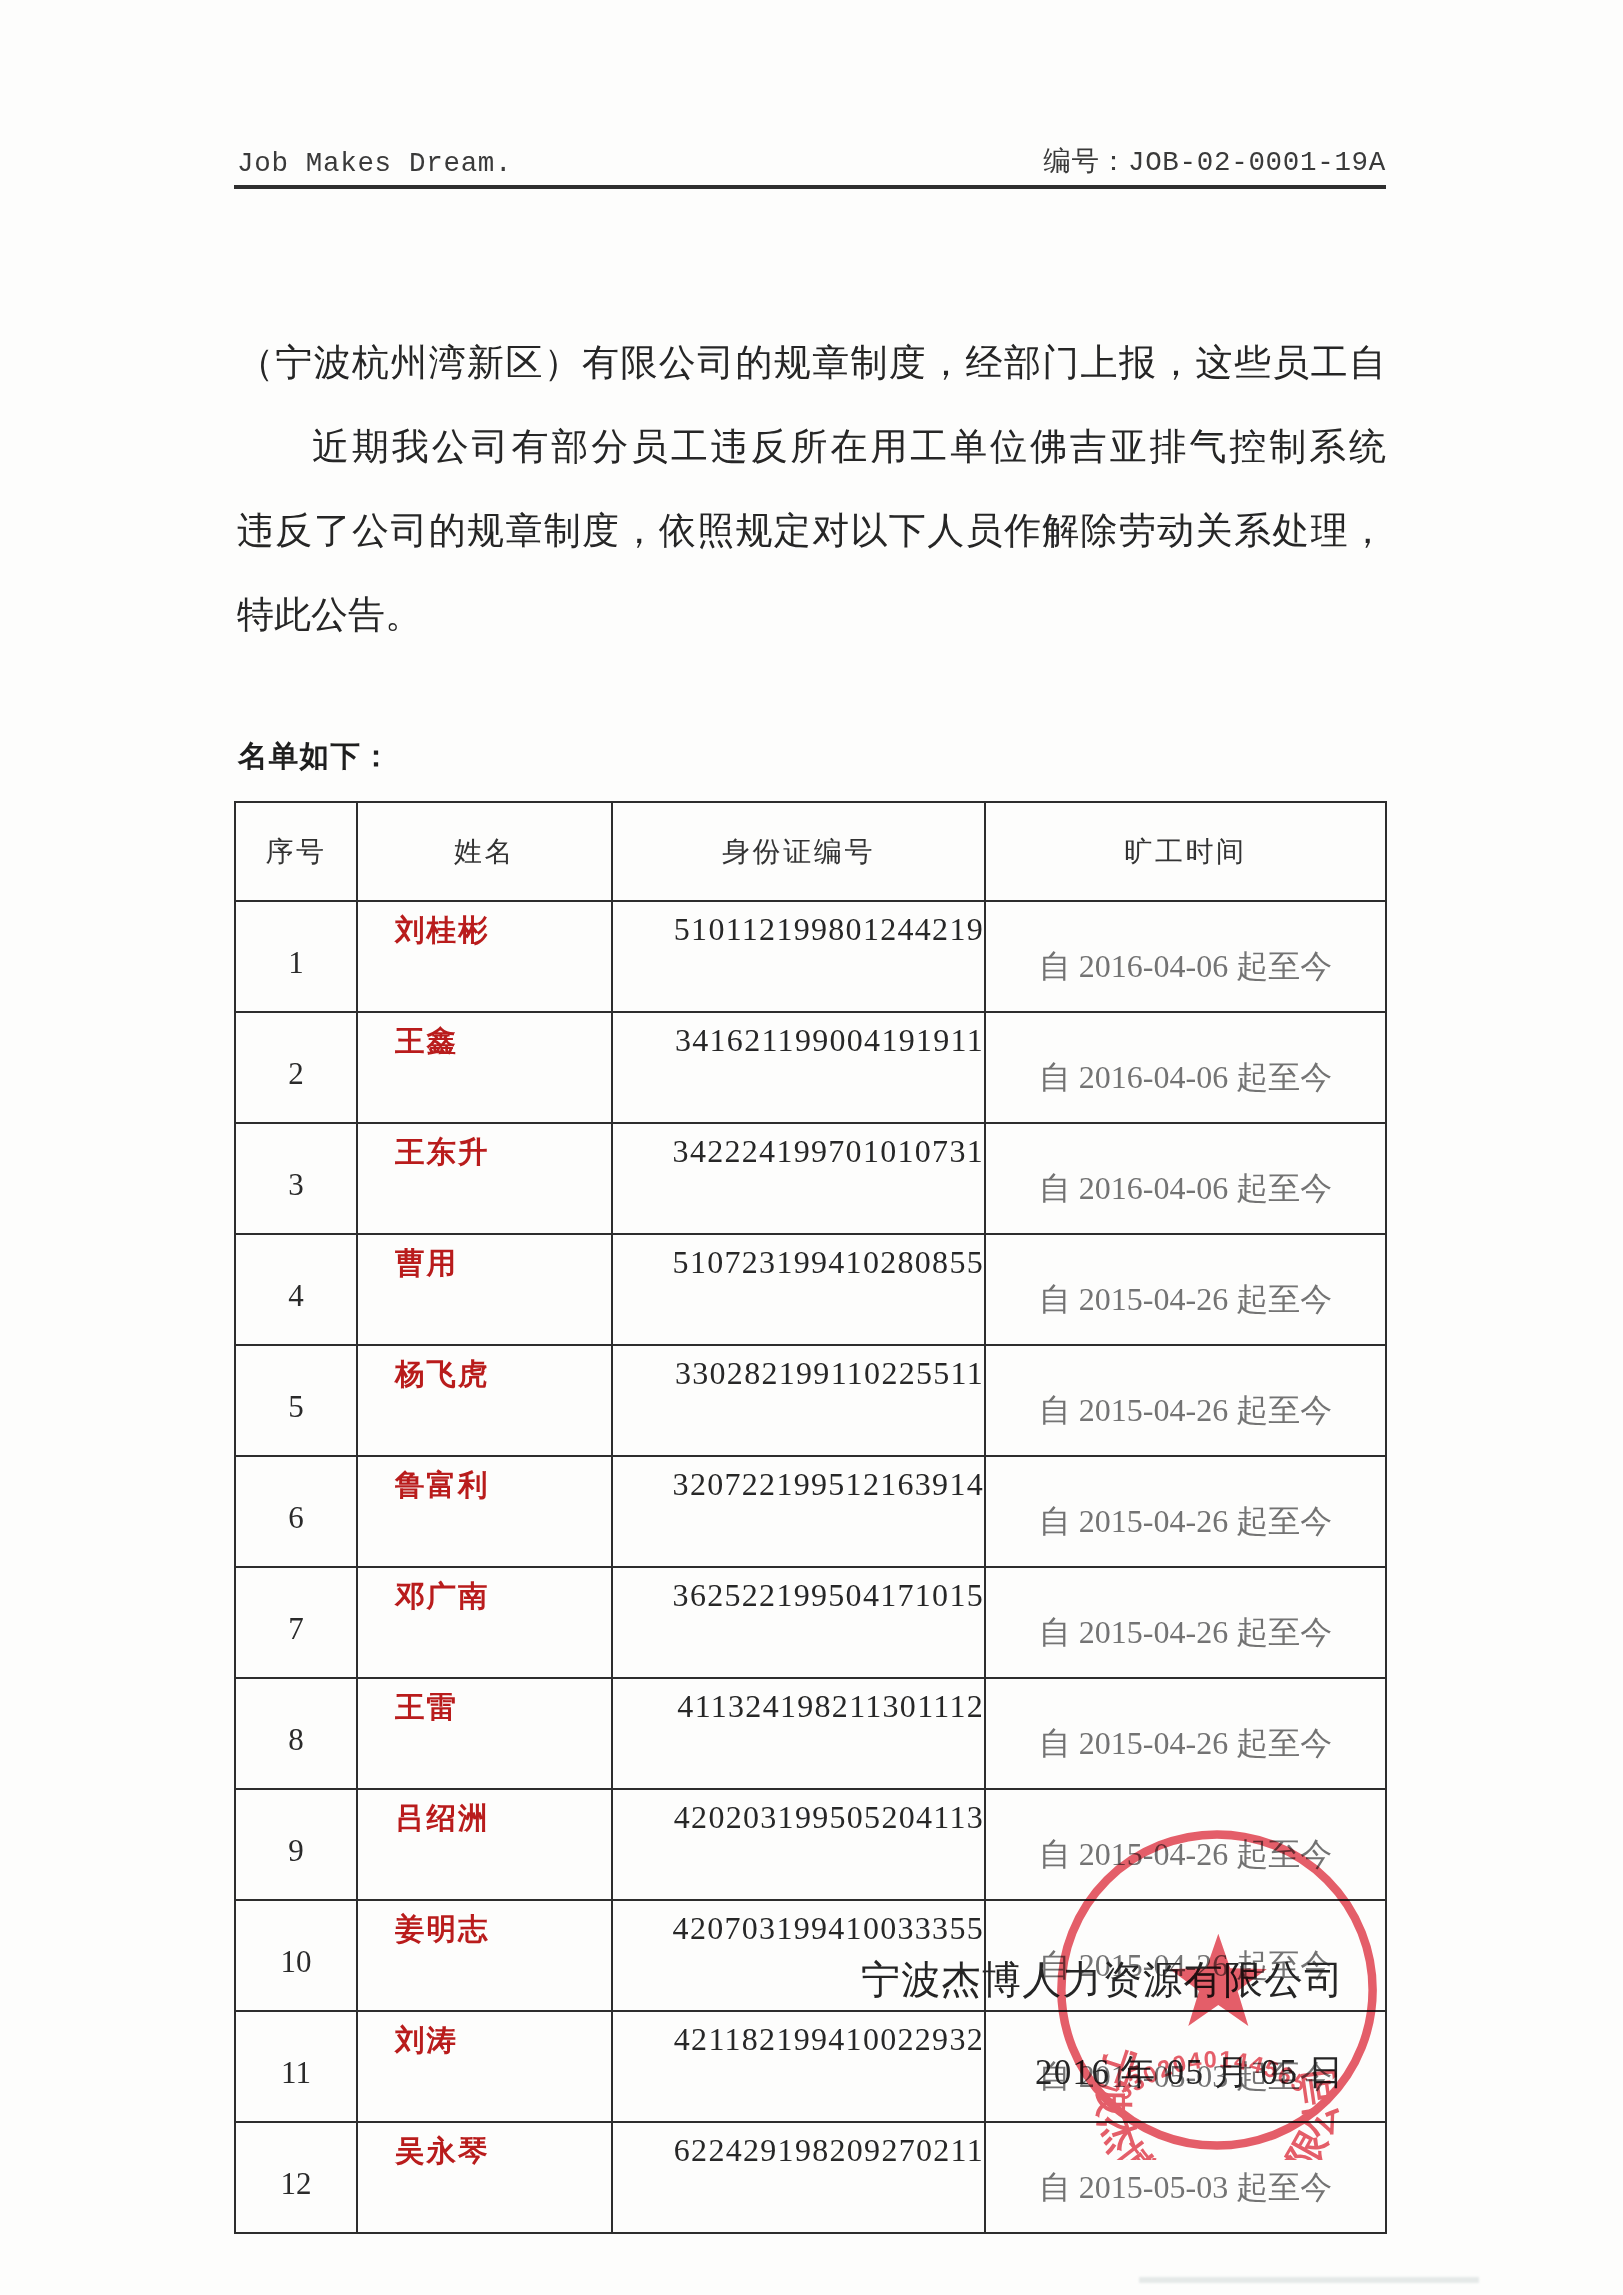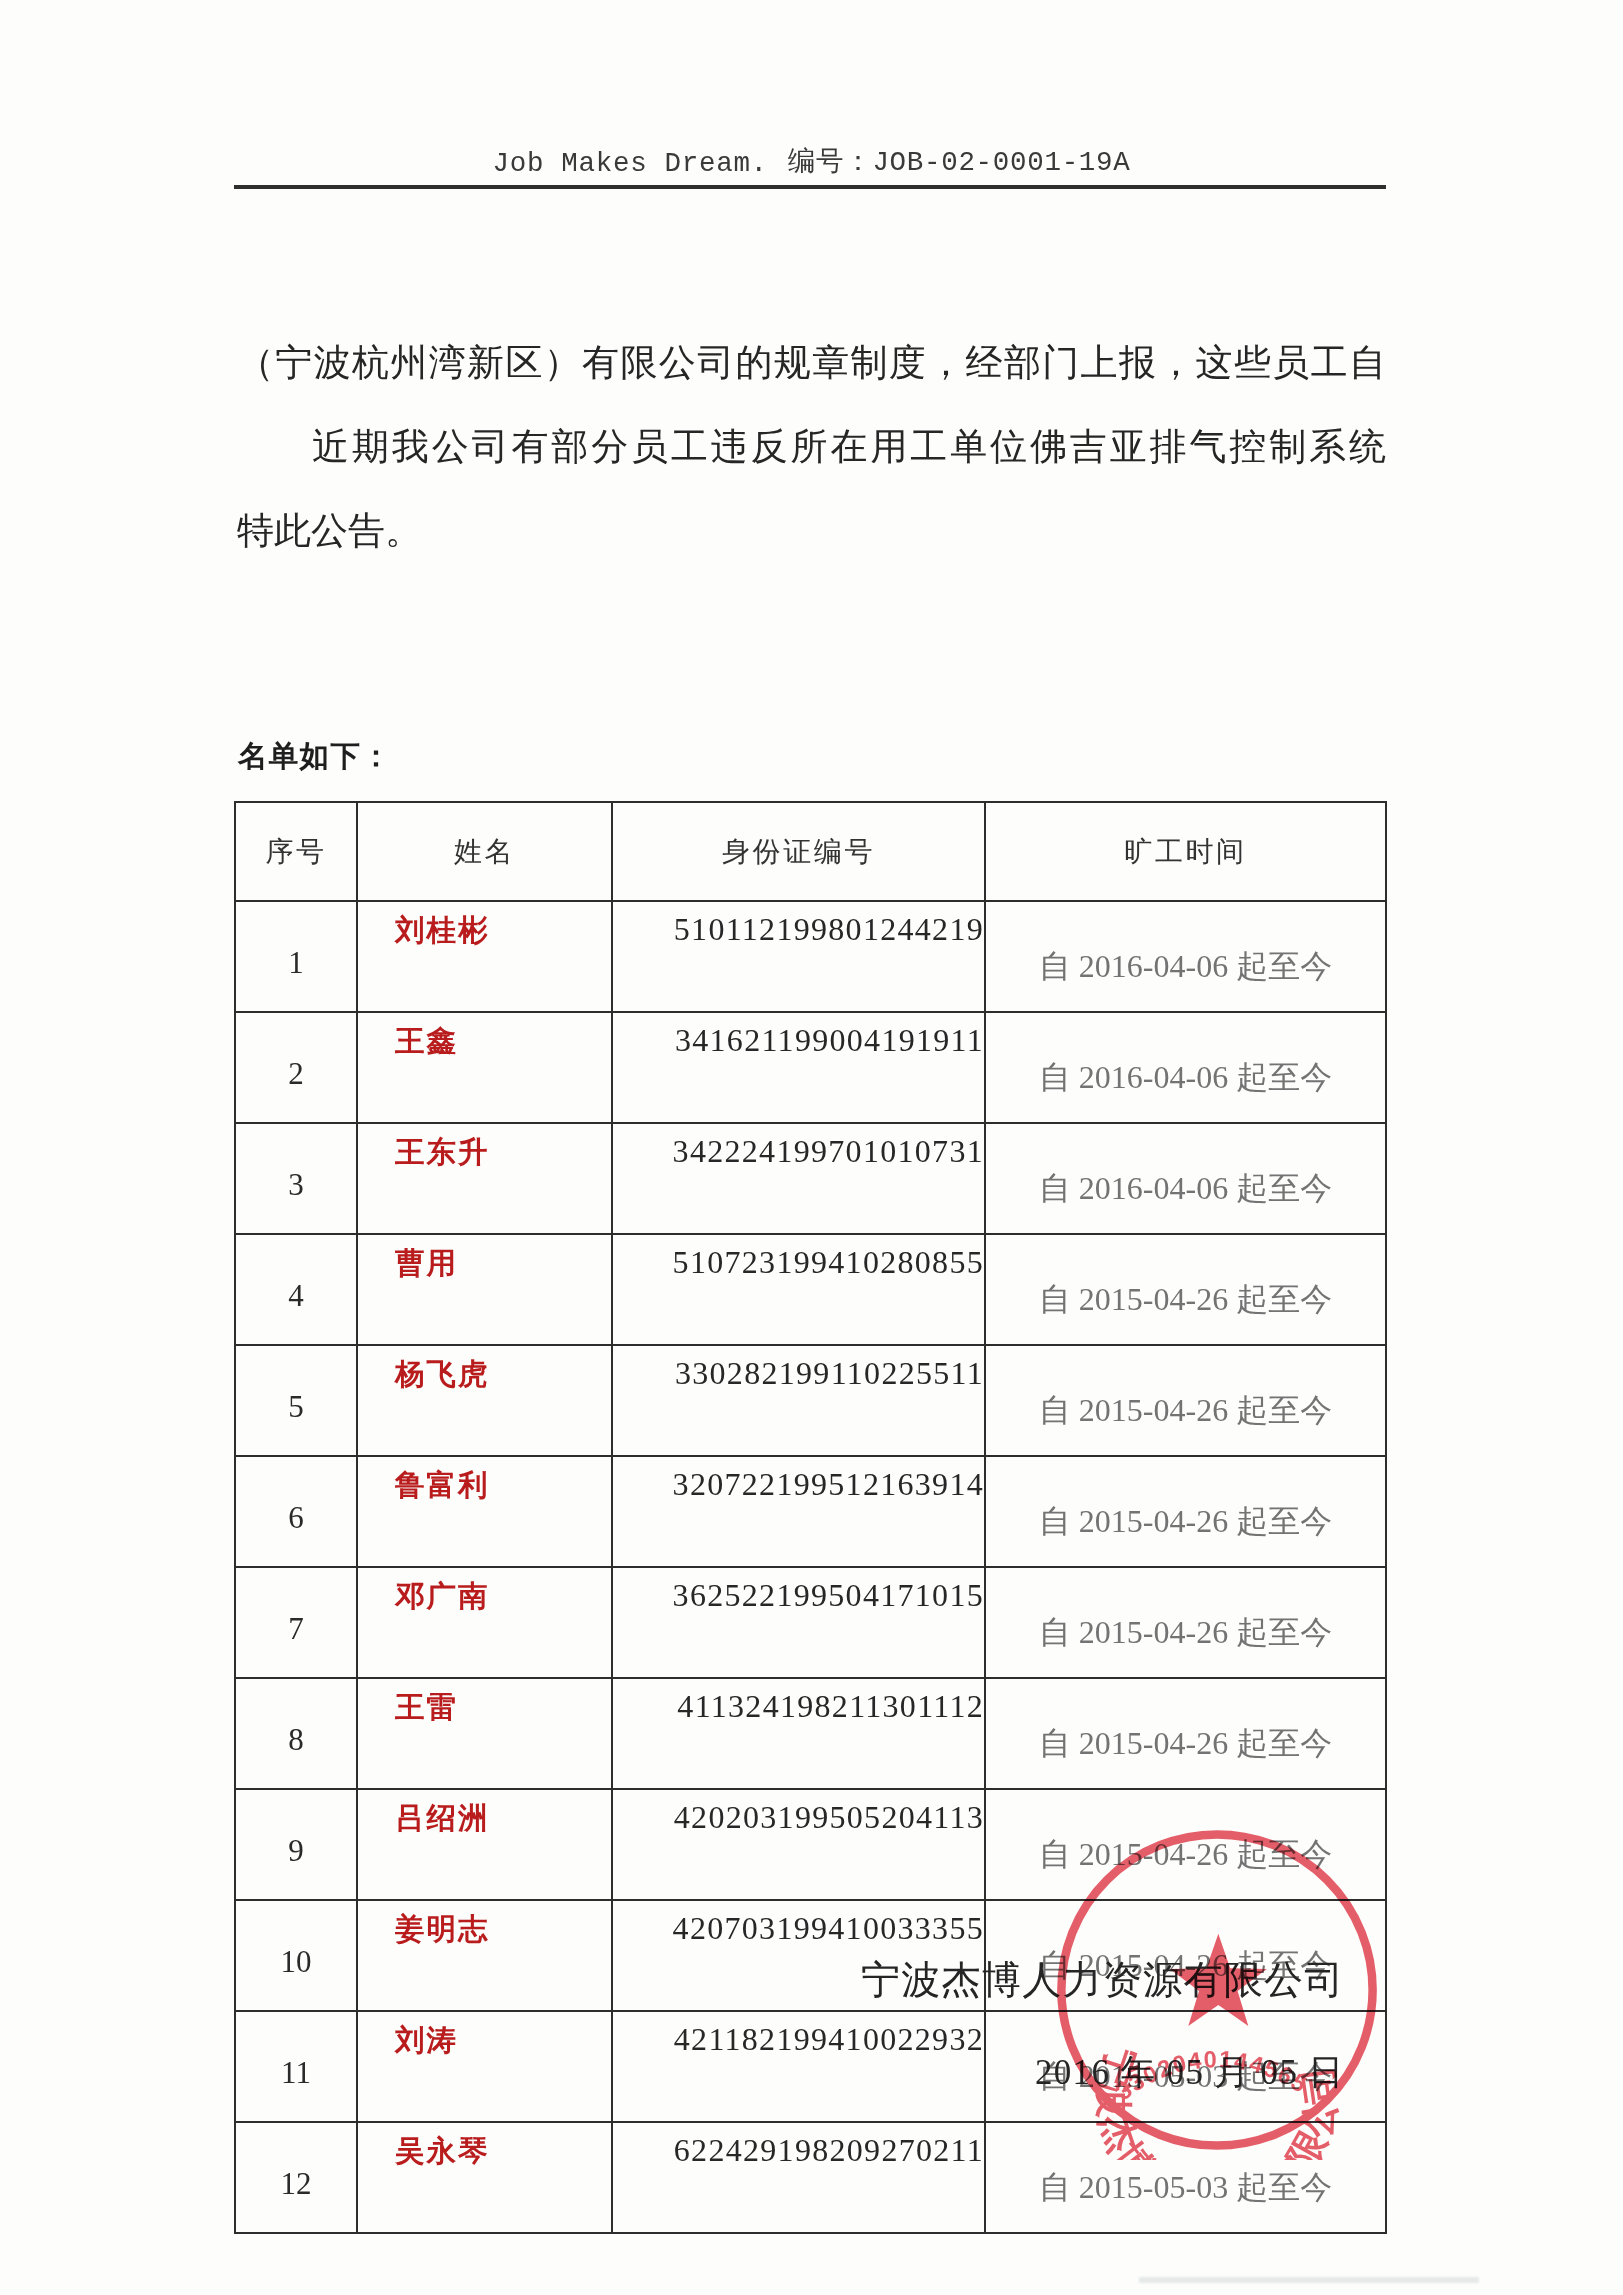--- a/index.html
+++ b/index.html
@@ -7,21 +7,21 @@
     position:relative;
     width:1623px;height:2295px;
     background:#fdfdfc;
     overflow:hidden;
     font-family:"Liberation Serif","DejaVu Serif",serif;
     color:#262626;
   }
   
   .header-row{
     position:absolute;left:237px;top:143px;width:1149px;
-    display:flex;justify-content:center;align-items:flex-end;
+    display:flex;justify-content:space-between;align-items:flex-end;
     font-family:"Liberation Mono","DejaVu Sans Mono",monospace;
     font-size:27.5px;letter-spacing:0.7px;color:#3a3a3a;gap:20px;
   }
   .header-rule{
     position:absolute;left:234px;top:185px;width:1152px;height:3.9px;
     background:#2f2f2f;
   }
   
   .doc-title{
     position:absolute;left:0;top:228px;width:1623px;
@@ -108,20 +108,21 @@
   <div class="header-row">
     <span>Job Makes Dream.</span>
     <span>编号：JOB-02-0001-19A</span>
   </div>
   <div class="header-rule"></div>
 
 
   <div class="body-text">
     <div class="body-line">（宁波杭州湾新区）有限公司的规章制度，经部门上报，这些员工自</div>
     <div class="body-line first">近期我公司有部分员工违反所在用工单位佛吉亚排气控制系统</div>
+    <div class="body-line">违反了公司的规章制度，依照规定对以下人员作解除劳动关系处理，</div>
     <div class="body-line last">特此公告。</div>
   </div>
 
   <div class="list-label">名单如下：</div>
 
   <table class="roster">
     <colgroup>
       <col style="width:122px">
         <col style="width:255px">
         <col style="width:373px">

